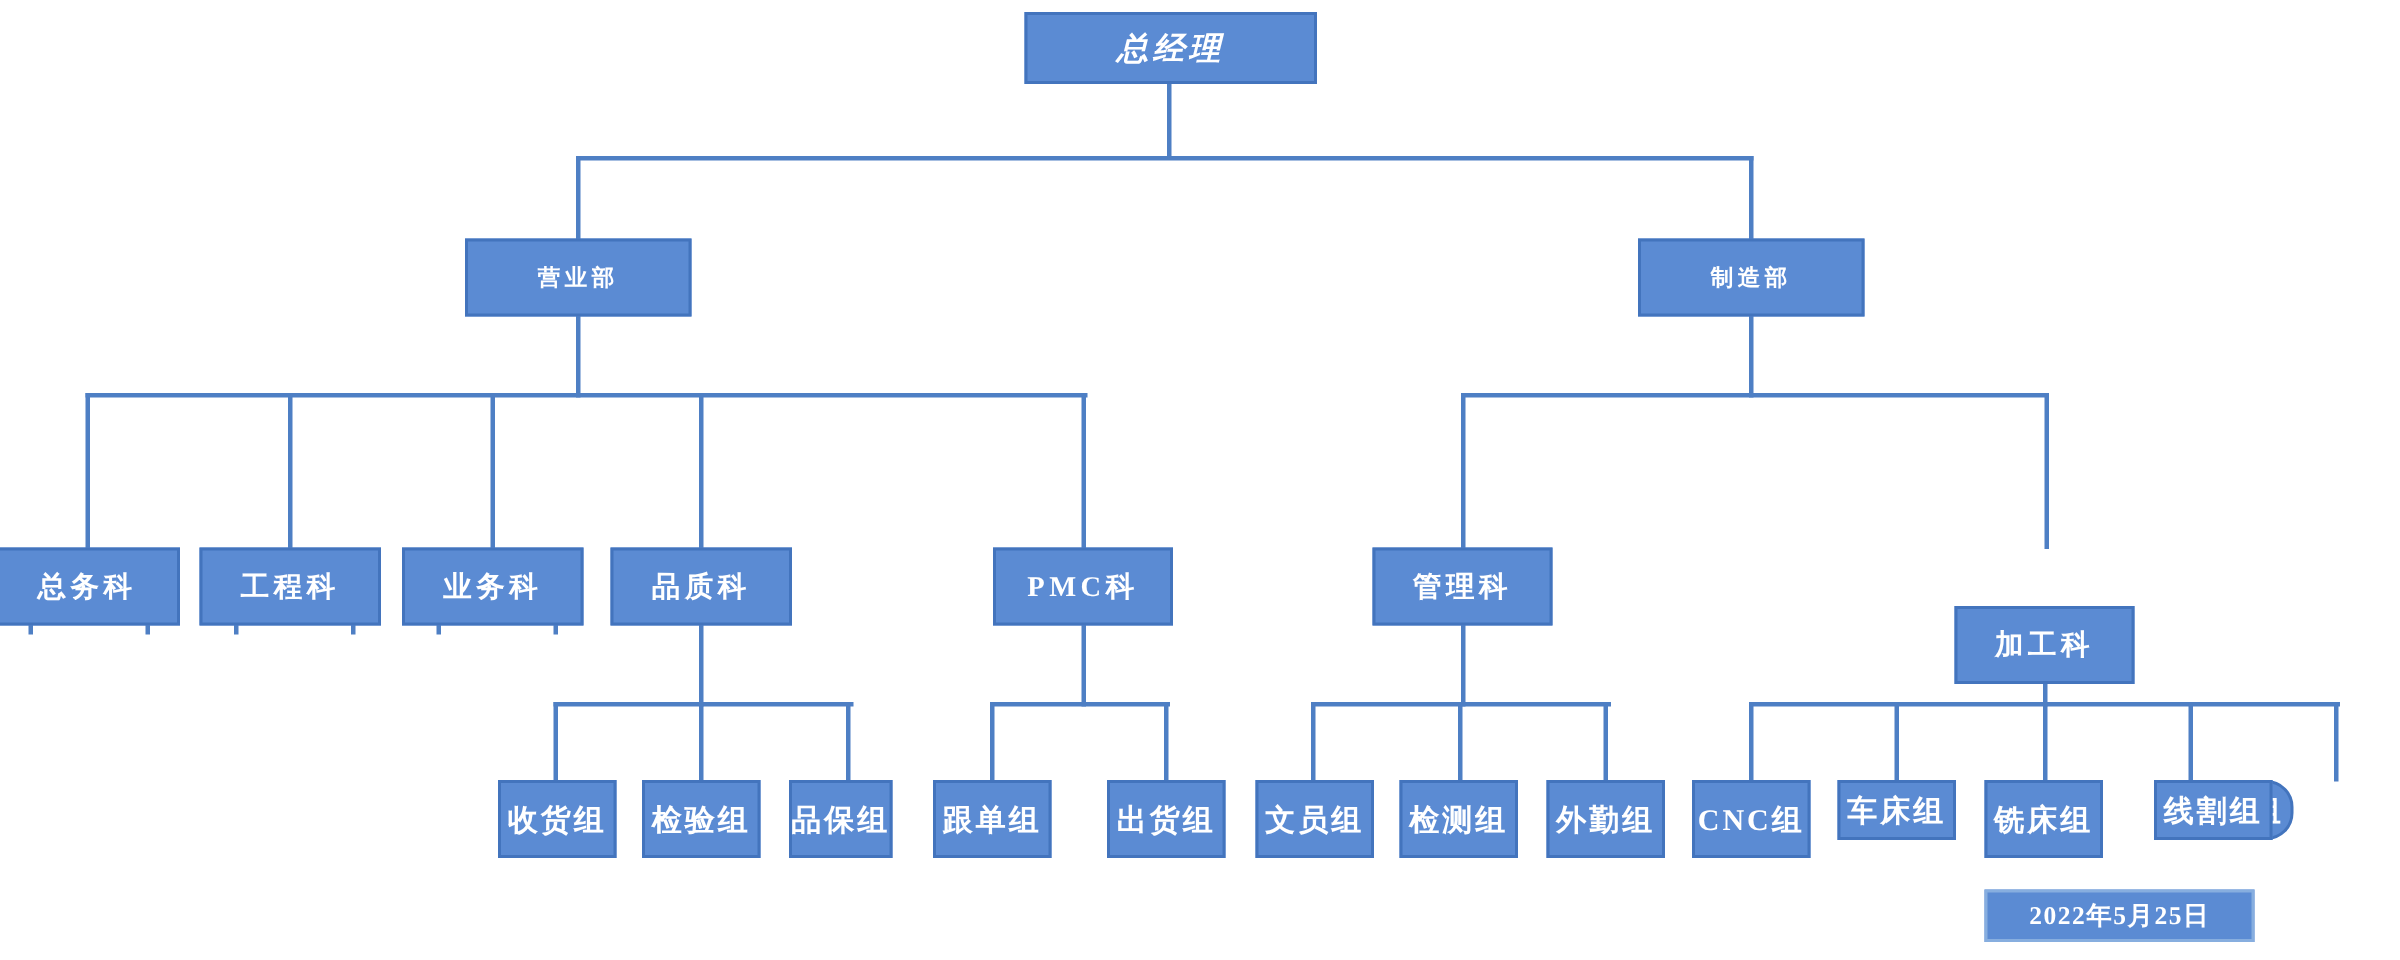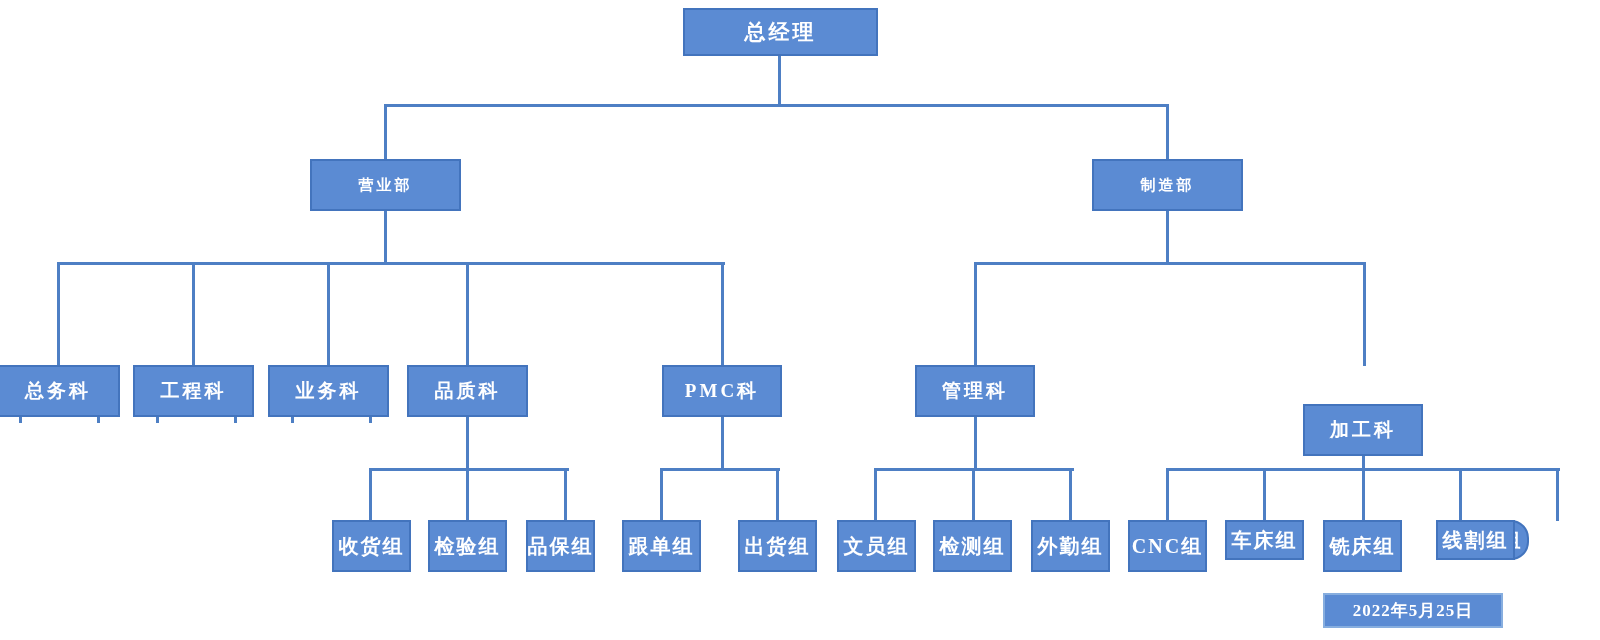--- a/index.html
+++ b/index.html
@@ -74,21 +74,21 @@
   <div class="cline" style="left:1459px;top:468px;width:3px;height:53px;"></div>
   <div class="cline" style="left:1556px;top:468px;width:3px;height:53px;"></div>
 
   <div class="cline" style="left:19px;top:416px;width:3px;height:7px;"></div>
   <div class="cline" style="left:97px;top:416px;width:3px;height:7px;"></div>
   <div class="cline" style="left:156px;top:416px;width:3px;height:7px;"></div>
   <div class="cline" style="left:234px;top:416px;width:3px;height:7px;"></div>
   <div class="cline" style="left:291px;top:416px;width:3px;height:7px;"></div>
   <div class="cline" style="left:369px;top:416px;width:3px;height:7px;"></div>
 
-  <div class="node lv1" style="left:683px;top:8px;width:195px;height:48px;">总经理</div>
+  <div class="node lv1" style="left:683px;top:8px;width:195px;height:48px;font-style:italic;">总经理</div>
 
   <div class="node lv2" style="left:310px;top:159px;width:151px;height:52px;">营业部</div>
   <div class="node lv2" style="left:1092px;top:159px;width:151px;height:52px;">制造部</div>
 
   <div class="node lv3" style="left:-4px;top:365px;width:124px;height:52px;">总务科</div>
   <div class="node lv3" style="left:133px;top:365px;width:121px;height:52px;">工程科</div>
   <div class="node lv3" style="left:268px;top:365px;width:121px;height:52px;">业务科</div>
   <div class="node lv3" style="left:407px;top:365px;width:121px;height:52px;">品质科</div>
   <div class="node lv3" style="left:662px;top:365px;width:120px;height:52px;">PMC科</div>
   <div class="node lv3" style="left:915px;top:365px;width:120px;height:52px;">管理科</div>

